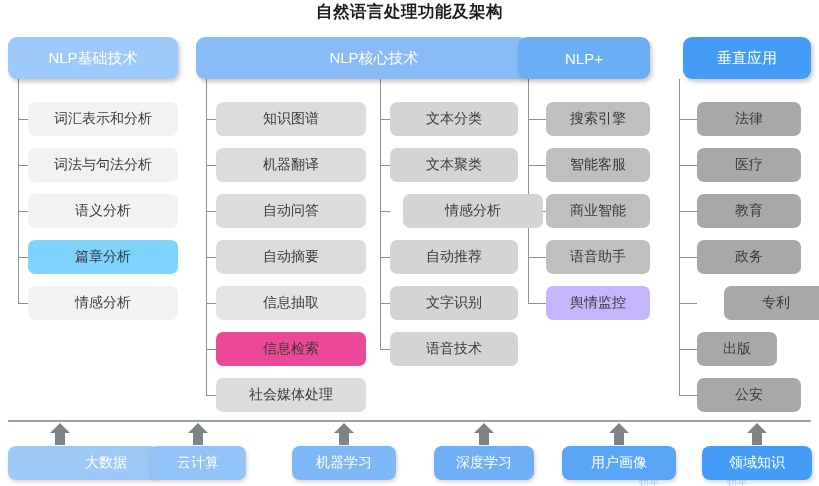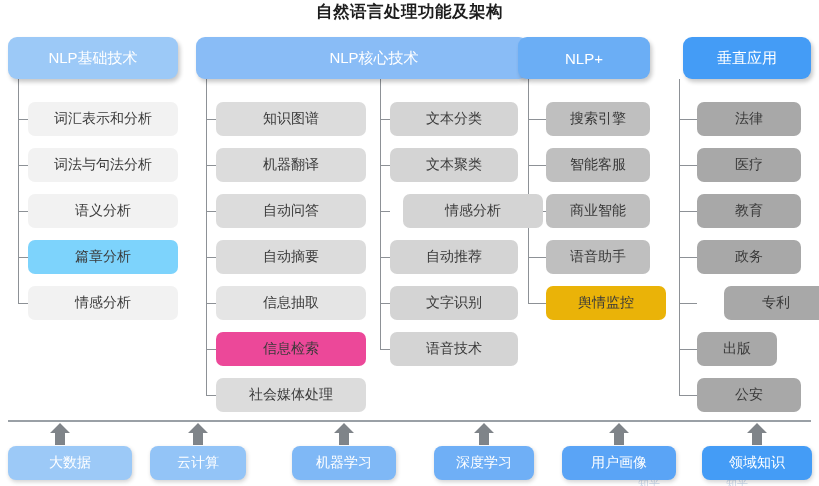--- a/index.html
+++ b/index.html
@@ -153,21 +153,21 @@
     </div>
     <div class="tick" style="left: 528px; top: 165px; width: 18px;"></div>
     <div class="node" style="left: 546px; top: 194px; width: 104px; background: rgb(191, 191, 191);">
       <span>商业智能</span>
     </div>
     <div class="tick" style="left: 528px; top: 211px; width: 18px;"></div>
     <div class="node" style="left: 546px; top: 240px; width: 104px; background: rgb(191, 191, 191);">
       <span>语音助手</span>
     </div>
     <div class="tick" style="left: 528px; top: 257px; width: 18px;"></div>
-    <div class="node" style="left: 546px; top: 286px; width: 120px; background: #eab308;">
+    <div class="node" style="left: 546px; top: 286px; width: 104px; background: #c4b5fd;">
       <span>舆情监控</span>
     </div>
     <div class="tick" style="left: 528px; top: 303px; width: 18px;"></div>
     <div class="hdr" style="left: 683px; top: 37px; width: 128px; background: rgb(68, 156, 246);">
       <span>垂直应用</span>
     </div>
     <div class="spine" style="left: 679px; top: 79px; height: 316px;"></div>
     <div class="node" style="left: 697px; top: 102px; width: 104px; background: rgb(168, 168, 168);">
       <span>法律</span>
     </div>
@@ -190,21 +190,21 @@
     <div class="tick" style="left: 679px; top: 303px; width: 18px;"></div>
     <div class="node" style="left: 697px; top: 332px; width: 80px; background: rgb(168, 168, 168);">
       <span>出版</span>
     </div>
     <div class="tick" style="left: 679px; top: 349px; width: 18px;"></div>
     <div class="node" style="left: 697px; top: 378px; width: 104px; background: rgb(168, 168, 168);">
       <span>公安</span>
     </div>
     <div class="tick" style="left: 679px; top: 395px; width: 18px;"></div>
     <div class="baseline"></div>
-    <div class="base" style="left: 8px; top: 446px; width: 124px; background: rgb(156, 201, 247);">
+    <div class="base" style="left: 8px; top: 446px; width: 104px; background: rgb(156, 201, 247); padding-left: 46px;">
       <span>大数据</span>
     </div>
     <div class="arrow" style="left: 47px; top: 422px;">
       <svg width="26" height="24" viewBox="0 0 26 24">
         <path d="M13 1 L23 11 L18 11 L18 23 L8 23 L8 11 L3 11 Z" fill="#7F8489"></path>
       </svg>
     </div>
     <div class="base" style="left: 150px; top: 446px; width: 96px; background: rgb(147, 196, 247);">
       <span>云计算</span>
     </div>

